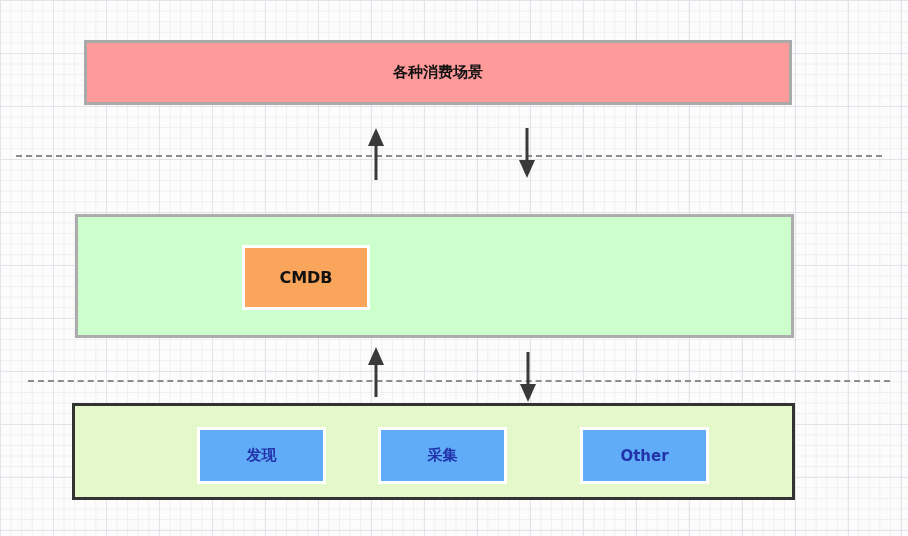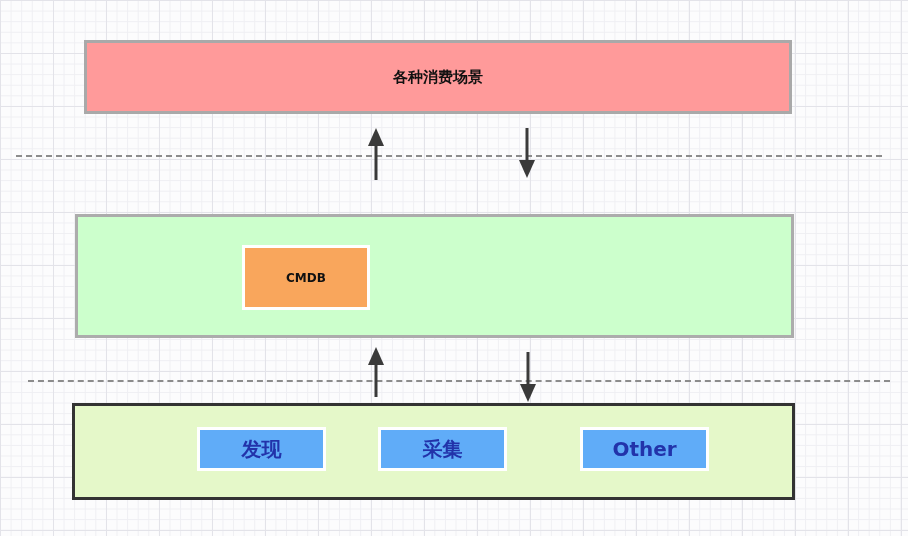--- a/index.html
+++ b/index.html
@@ -19,49 +19,49 @@
       linear-gradient(90deg, var(--grid-minor,#efeff3) 1px, transparent 1px);
     background-size:53px 53px,53px 53px,10.6px 10.6px,10.6px 10.6px;
   }
   .box{
     position:absolute;
     box-sizing:border-box;
     display:flex;align-items:center;justify-content:center;
     font-weight:bold;color:#111;
   }
   .layer-top{
-    left:84px;top:40px;width:708px;height:74px;
+    left:84px;top:40px;width:708px;height:65px;
     background:var(--top-fill,#ff9a9a);
     border:3px solid var(--top-border,#a9a9a9);
     font-size:15px;
   }
   .layer-mid{
     left:75px;top:214px;width:719px;height:124px;
     background:var(--mid-fill,#ccffcc);
     border:3px solid var(--mid-border,#acacac);
   }
   .layer-bottom{
     left:72px;top:403px;width:723px;height:97px;
     background:var(--bottom-fill,#e5f8c9);
     border:3px solid var(--bottom-border,#333333);
   }
   .node-orange{
     background:var(--orange-fill,#f9a65c);
     border:3px solid var(--inner-border,#ffffff);
     width:128px;height:65px;top:245px;
-    font-size:12px;
+    font-size:16px;
   }
   .node-cmdb{left:242px;}
   .node-engine{left:499px;}
   .node-blue{
     background:var(--blue-fill,#60acf8);
     border:3px solid var(--inner-border,#ffffff);
-    width:129px;height:44px;top:427px;
+    width:129px;height:57px;top:427px;
     color:var(--blue-text,#2233aa);
-    font-size:20px;
+    font-size:15px;
   }
   .node-discovery{left:197px;}
   .node-collect{left:378px;}
   .node-other{left:580px;}
   .dashline{
     position:absolute;height:0;
     border-top:2px dashed var(--dash,#8c8c8c);
   }
   .dash-1{left:16px;top:155px;width:866px;}
   .dash-2{left:28px;top:380px;width:862px;}

